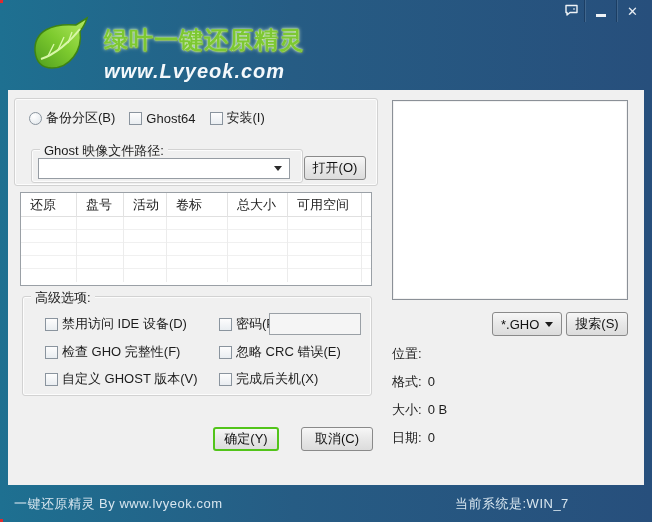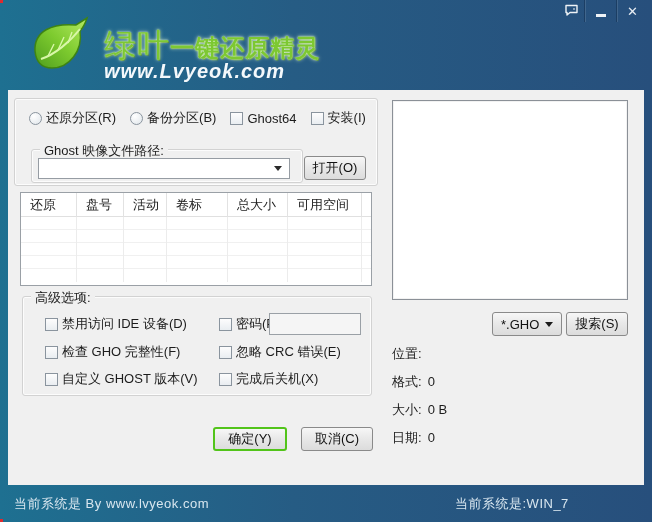--- a/index.html
+++ b/index.html
@@ -10,21 +10,21 @@
     position:relative; width:652px; height:522px; overflow:hidden;
     background:linear-gradient(90deg,#1e7091 0%,#265c84 45%,#274f7c 100%);
   }
   .corner-px { position:absolute; width:3px; height:3px; background:#e02a2e; }
 
   
   .titlebar { position:absolute; left:0; top:0; width:652px; height:90px; }
   .leaf { position:absolute; left:28px; top:16px; width:64px; height:58px; }
   .title-line { position:absolute; left:104px; top:24px; white-space:nowrap; }
   .brand {
-    font-size:32px; font-weight:normal; color:#7dc832; letter-spacing:1px;
+    font-size:24px; font-weight:bold; color:#7dc832; letter-spacing:1px;
     text-shadow:0 0 2px #eaffd6,0 0 4px rgba(234,255,214,.8),1px 1px 0 #3c7d14;
   }
   .brand-rest {
     font-size:24px; font-weight:bold; color:#7dc832; letter-spacing:1px;
     text-shadow:0 0 2px #eaffd6,0 0 4px rgba(234,255,214,.8),1px 1px 0 #3c7d14;
   }
   .site { position:absolute; left:104px; top:60px; font-size:20px; font-weight:bold; font-style:italic; color:#f4f8fb; letter-spacing:1px; }
 
   .winbtns { position:absolute; right:4px; top:0; display:flex; align-items:flex-start; }
   .winbtn {
@@ -74,21 +74,21 @@
   
   .g2 { left:14px; top:206px; width:350px; height:100px; }
   .adv-col1 { position:absolute; left:22px; }
   .adv-col2 { position:absolute; left:196px; }
   .r1 { top:18px; } .r2 { top:46px;justify-content:flex-end; } .r3 { top:73px; }
   .pwd-input {
     position:absolute; left:246px; top:16px; width:92px; height:22px;
     border:1px solid #9aa0a6; background:#f5f5f5; font:inherit; padding:0 4px;
   }
 
-  .ok-btn { position:absolute; left:205px; top:337px; width:74px; height:24px; border:2px solid #52c41a; font-weight:normal; }
+  .ok-btn { position:absolute; left:205px; top:337px; width:66px; height:24px; border:2px solid #52c41a; font-weight:normal; }
   .cancel-btn { position:absolute; left:293px; top:337px; width:72px; height:24px; }
 
   
   .listbox { position:absolute; left:384px; top:10px; width:236px; height:200px; background:#fff; border:1px solid #8b9097; box-shadow:inset 0 0 0 1px #f2f2f2; }
   .dir-row { position:absolute; left:384px; top:222px; height:24px; display:flex; align-items:center; }
   .dir-label { margin-right:8px; white-space:nowrap; }
   .spin-box { width:24px; height:22px; background:#fff; border:1px solid #969ca3; display:flex; align-items:center; justify-content:center; }
   .spin-arrows { width:17px; height:22px; border:1px solid #969ca3; border-left:none; display:flex; flex-direction:column; }
   .spin-up,.spin-dn { flex:1; display:flex; align-items:center; justify-content:center; background:linear-gradient(#fafafa,#dfe3e8); }
   .spin-up { border-bottom:1px solid #b9bfc6; }
@@ -148,24 +148,20 @@
       </div>
     </div>
   </div>
 
   <div class="client">
 
     <div class="groupbox g1">
       <div class="opt-row">
         <span class="opt">
           <span class="radio"></span>
-          <span>还原分区(R)</span>
-        </span>
-        <span class="opt">
-          <span class="radio"></span>
           <span>备份分区(B)</span>
         </span>
         <span class="opt">
           <span class="cb"></span>
           <span>Ghost64</span>
         </span>
         <span class="opt" style="margin-right:0;">
           <span class="cb"></span>
           <span>安装(I)</span>
         </span>
@@ -297,17 +293,17 @@
     </div>
     <div class="info-row i3">
       <span>大小:</span><span class="val">0 B</span>
     </div>
     <div class="info-row i4">
       <span>日期:</span><span class="val">0</span>
     </div>
   </div>
 
   <div class="statusbar">
-    <span class="status-left">当前系统是 By www.lvyeok.com</span>
+    <span class="status-left">一键还原精灵 By www.lvyeok.com</span>
     <span class="status-right">当前系统是:WIN_7</span>
   </div>
 
 </div>
 
 </body></html>

